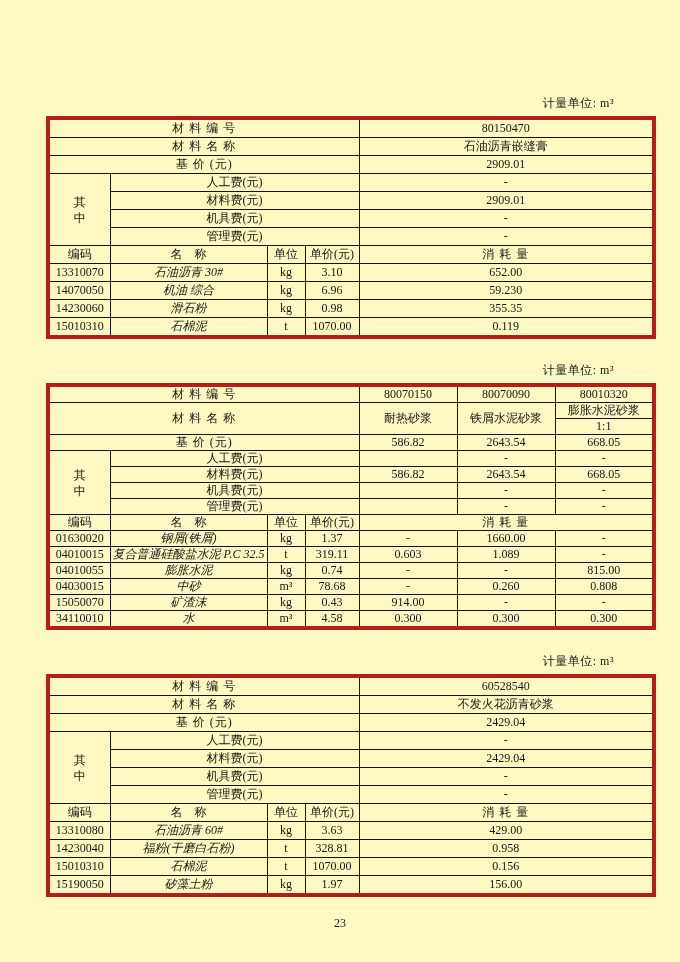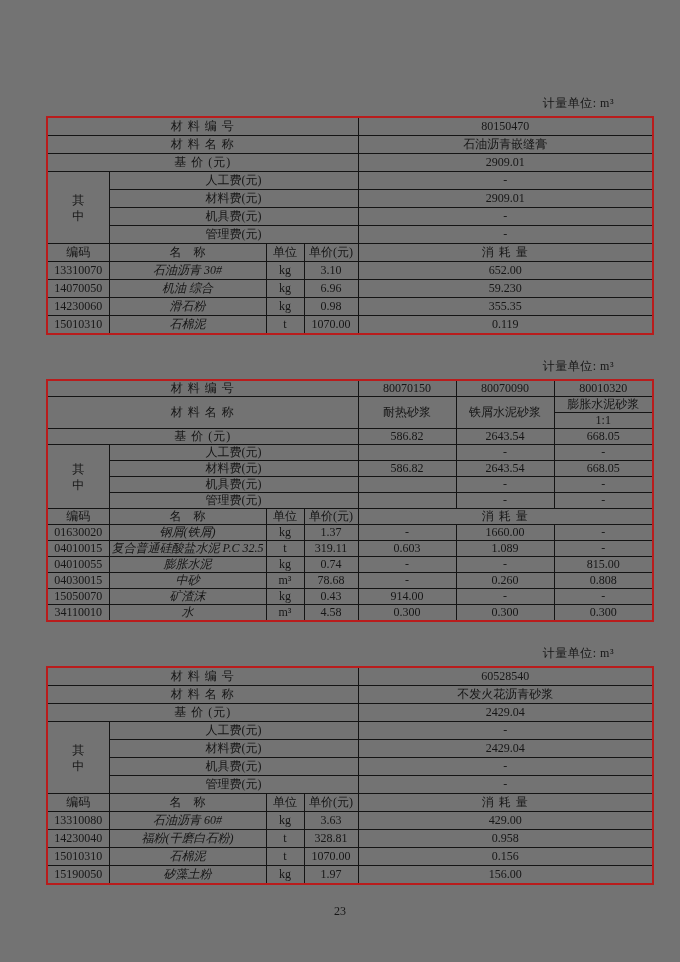--- a/index.html
+++ b/index.html
@@ -6,21 +6,21 @@
     margin: 0;
     padding: 0;
     background: #ffffff;
     font-family: "Liberation Serif", "DejaVu Serif", serif;
     color: #161616;
   }
   .page {
     position: relative;
     width: 680px;
     height: 962px;
-    background: #737373;
+    background: #fef9c3;
     overflow: hidden;
   }
   .content {
     padding-top: 96px;
   }
   .unit-line {
     width: 614px;
     text-align: right;
     font-size: 12px;
     letter-spacing: 0.5px;
@@ -40,21 +40,21 @@
   table.mat td {
     border: 1px solid #141414;
     padding: 0 2px;
     text-align: center;
     vertical-align: middle;
     overflow: hidden;
     white-space: nowrap;
     line-height: 1.15;
   }
   table.mat {
-    border: 2px solid #b91c1c;
+    border: 4px solid #b91c1c;
   }
   table.t13 td { height: 17px; }
   table.t2  td { height: 15px; }
   td.hdr-row {
     border-top: 2px solid #141414;
     border-bottom: 2px solid #141414;
     margin-left: 20px;
   }
   td.lbl { letter-spacing: 1px; }
   td.name-cell { text-align: left; padding-left: 5px; font-style: italic; }

